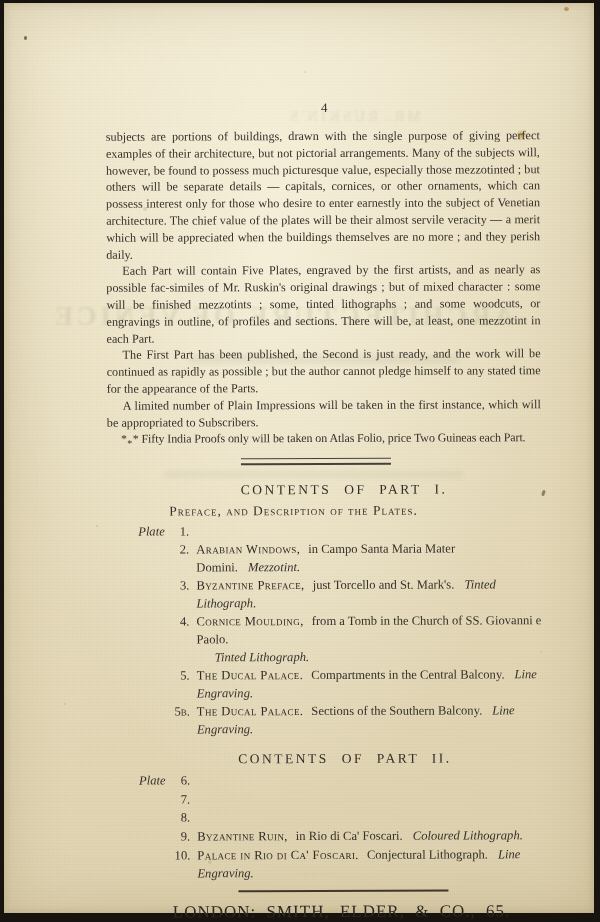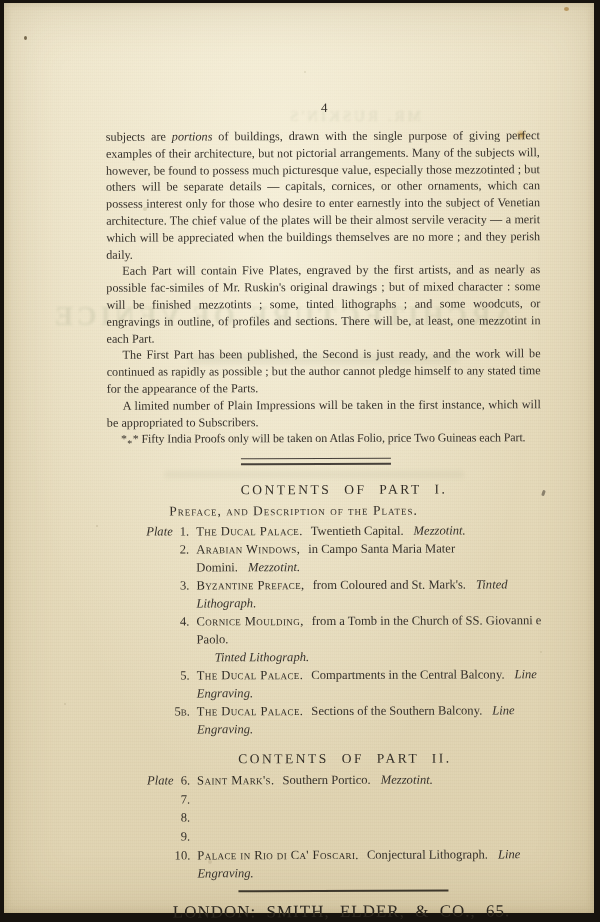--- a/index.html
+++ b/index.html
@@ -22,42 +22,42 @@
     position:absolute; left:103px; top:0; width:434px;
     color:#35302a; transform:rotate(-0.2deg);
   }
   .page-number {
     padding-top:96px; text-align:center; transform:translateX(2px);
     font-size:13px; line-height:17px; letter-spacing:1px;
   }
   .bodytext { margin-top:12px; font-size:12.2px; line-height:16.8px; text-align:justify; }
   .bodytext p { margin:0; }
   .bodytext p.indent { text-indent:16px; }
-  .em { font-style:italic; }
+  .em { }
   .note { margin-top:0; font-size:12px; white-space:nowrap; text-indent:14px; letter-spacing:-0.1px; }
   .ast-low { position:relative; top:4px; font-size:10px; margin:0 0.5px; }
 
   .double-rule {
     margin:10px 0 0 134px; width:150px; height:4px;
     border-top:1px solid #46403a; border-bottom:2px solid #46403a;
   }
   .toc-heading {
     margin-top:15px; text-align:center; transform:translateX(20px);
     font-size:13.5px; letter-spacing:2.5px; word-spacing:7px; line-height:19px;
     color:#322d26;
   }
   .toc-sub {
     margin:3px 0 2px 62px; font-variant:small-caps; letter-spacing:1px;
     font-size:13.5px; line-height:18px;
   }
   .toc { margin-top:1px; font-size:12.6px; }
   .toc-row { display:flex; line-height:18px; align-items:baseline; }
   .toc2 .toc-row { line-height:18.6px; }
   .cell-num {
-    flex:0 0 82px; display:flex; justify-content:flex-end; gap:7px;
+    flex:0 0 82px; display:flex; justify-content:flex-end; gap:15px;
     align-items:baseline; font-variant:small-caps;
   }
   .plate-word { font-style:italic; font-variant:normal; }
   .cell-text { margin-left:7px; }
   .t-title { font-variant:small-caps; letter-spacing:0.4px; color:#2e2a23; }
   .t-desc { margin-left:8px; }
   .t-medium { margin-left:10px; font-style:italic; }
   .medium-line { font-style:italic; margin-left:18px; line-height:18px; }
 
   .single-rule { margin:7px 0 0 130px; width:210px; border-top:2px solid #3e382c; }
@@ -135,33 +135,32 @@
 
       <div class="toc-heading">CONTENTS OF PART I.</div>
       <div class="toc-sub">Preface, and Description of the Plates.</div>
 
       <div class="toc toc1">
         <div class="toc-row">
           <span class="cell-num">
               <span class="plate-word">Plate</span>
               <span>1.</span>
             </span>
-          <span class="cell-text"><span class="t-title">The Ducal Palace.</span><span class="t-desc">Twentieth Capital.</span><span class="t-medium">Mezzotint.</span></span>
         </div>
         <div class="toc-row">
           <span class="cell-num">
               <span>2.</span>
             </span>
           <span class="cell-text"><span class="t-title">Arabian Windows,</span><span class="t-desc">in Campo Santa Maria Mater Domini.</span><span class="t-medium">Mezzotint.</span></span>
         </div>
         <div class="toc-row">
           <span class="cell-num">
               <span>3.</span>
             </span>
-          <span class="cell-text"><span class="t-title">Byzantine Preface,</span><span class="t-desc">from Coloured and St. Mark's.</span><span class="t-medium">Tinted Lithograph.</span></span>
+          <span class="cell-text"><span class="t-title">Byzantine Preface,</span><span class="t-desc">just Torcello and St. Mark's.</span><span class="t-medium">Tinted Lithograph.</span></span>
         </div>
         <div class="toc-row">
           <span class="cell-num">
               <span>4.</span>
             </span>
           <span class="cell-text"><span class="t-title">Cornice Moulding,</span><span class="t-desc">from a Tomb in the Church of SS. Giovanni e Paolo.</span>
             <div class="medium-line">Tinted Lithograph.</div>
           </span>
         </div>
         <div class="toc-row">
@@ -179,36 +178,36 @@
       </div>
 
       <div class="toc-heading" style="margin-top:11px;">CONTENTS OF PART II.</div>
 
       <div class="toc toc2" style="margin-top:3px;">
         <div class="toc-row">
           <span class="cell-num">
               <span class="plate-word">Plate</span>
               <span>6.</span>
             </span>
-          <span class="cell-text"><span class="t-title">Saint Mark's.</span><span class="t-desc">Southern Portico.</span><span class="t-medium">Mezzotint.</span></span>
         </div>
         <div class="toc-row">
           <span class="cell-num">
               <span>7.</span>
             </span>
         </div>
         <div class="toc-row">
           <span class="cell-num">
               <span>8.</span>
             </span>
         </div>
         <div class="toc-row">
           <span class="cell-num">
               <span>9.</span>
             </span>
+          <span class="cell-text"><span class="t-title">Byzantine Ruin,</span><span class="t-desc">in Rio di Ca' Foscari.</span><span class="t-medium">Coloured Lithograph.</span></span>
         </div>
         <div class="toc-row">
           <span class="cell-num">
               <span>10.</span>
             </span>
           <span class="cell-text"><span class="t-title">Palace in Rio di Ca' Foscari.</span><span class="t-desc">Conjectural Lithograph.</span><span class="t-medium">Line Engraving.</span></span>
         </div>
       </div>
 
       <div class="single-rule"></div>

